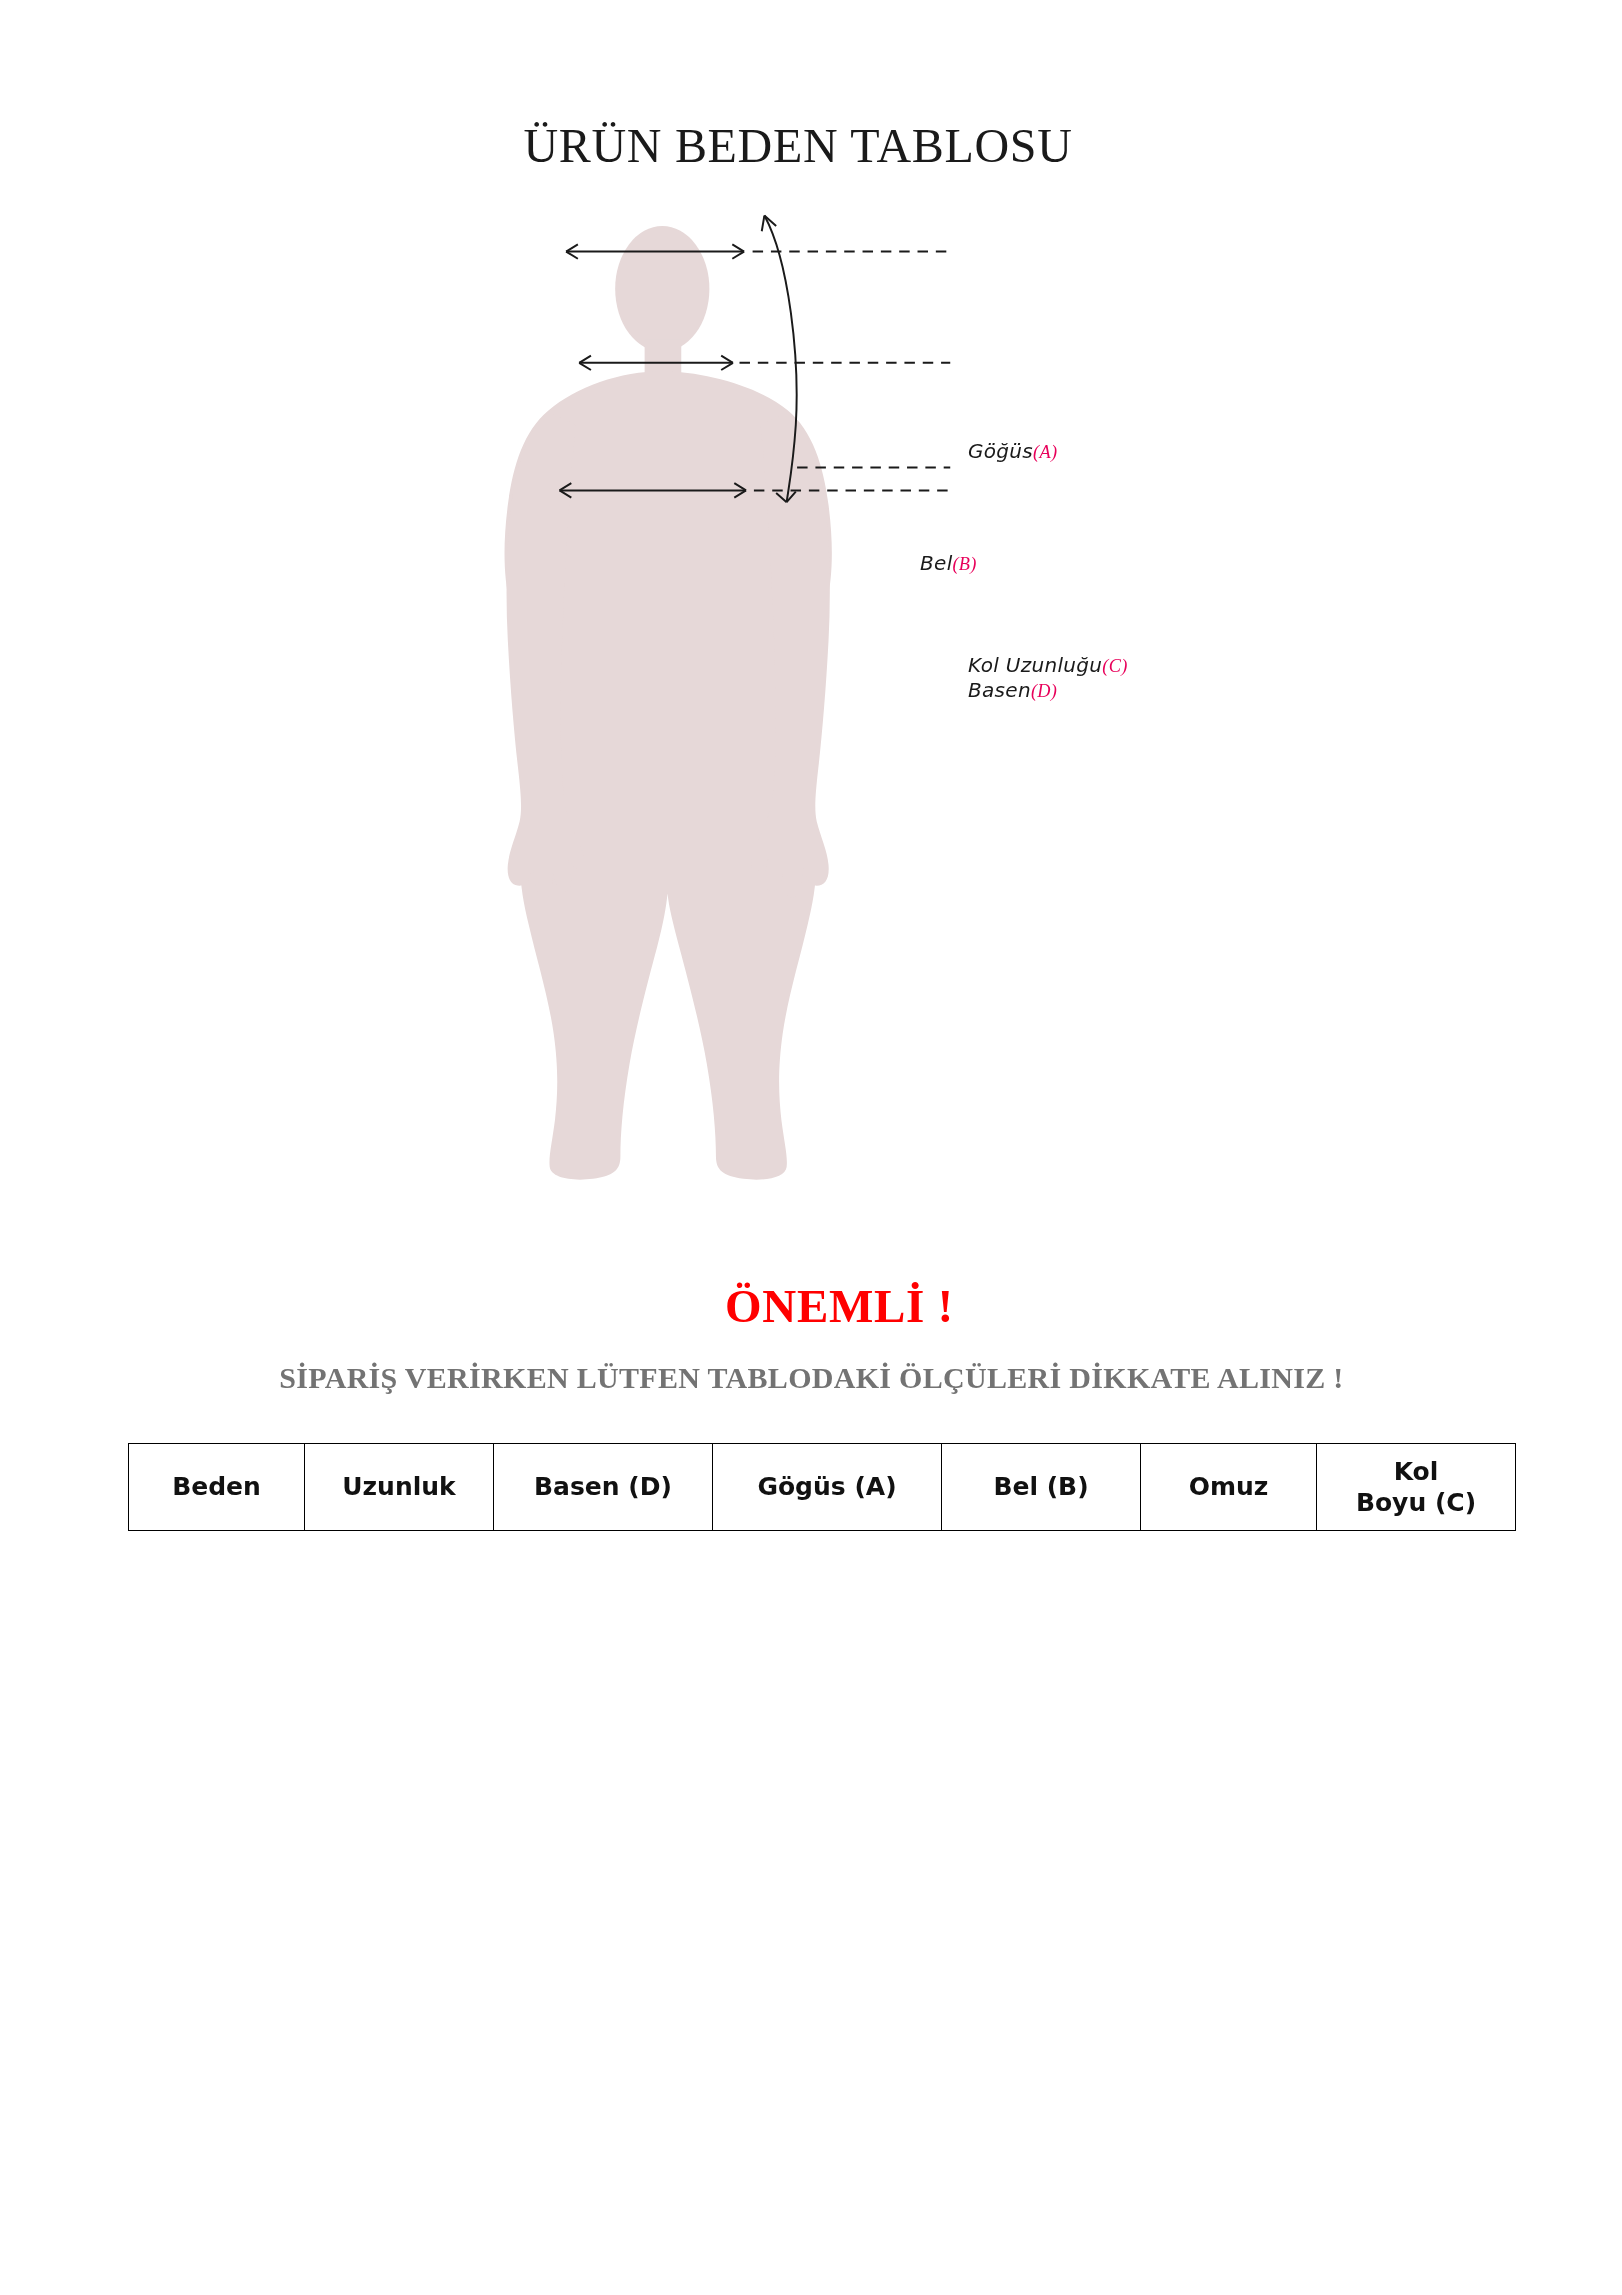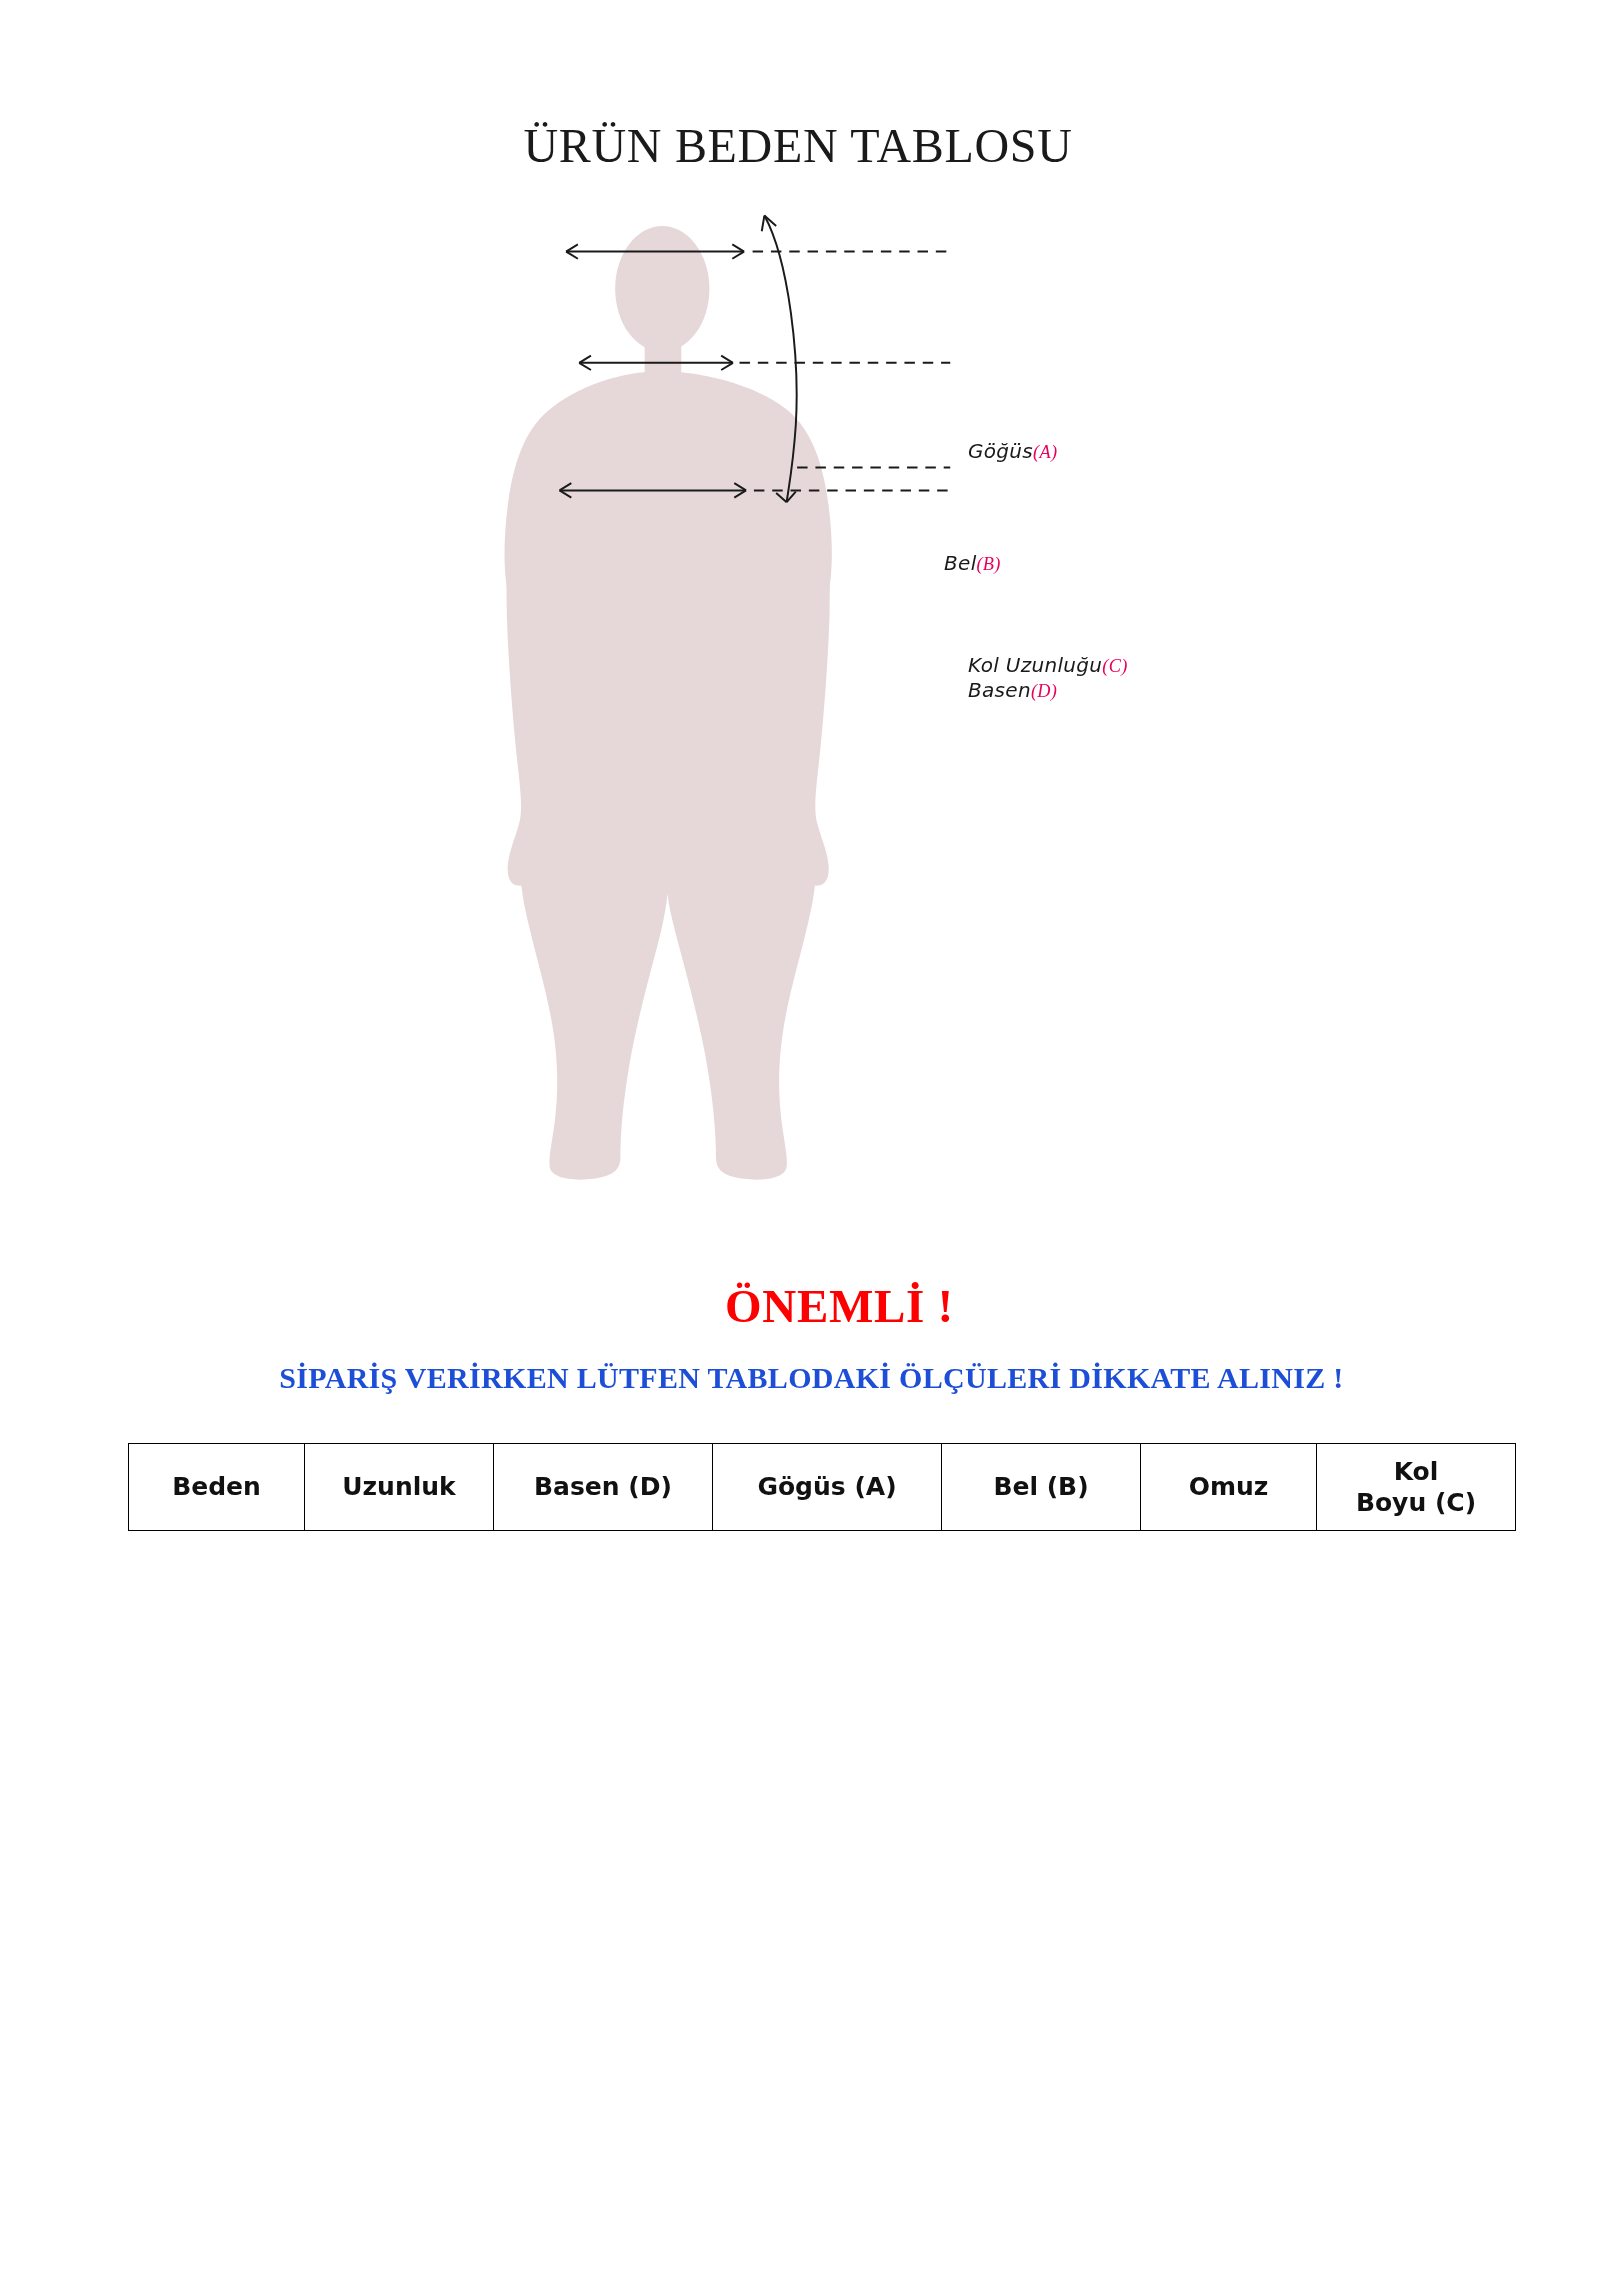--- a/index.html
+++ b/index.html
@@ -80,21 +80,21 @@
     margin-left: 28px;
   }
   .important-sub {
     position: absolute;
     top: 1361px;
     left: 0;
     width: 1623px;
     text-align: center;
     font-family: "Liberation Serif", serif;
     font-weight: bold;
-    color: #1d4ed8;
+    color: #737373;
     font-size: 30px;
     letter-spacing: 0.3px;
   }
 
   
   .size-table {
     position: absolute;
     top: 1443px;
     left: 128px;
     width: 1368px;
@@ -239,21 +239,21 @@
         <path d="M855 430 l18 -11 M855 430 l18 11"></path>
         <path d="M1140 430 l-18 -11 M1140 430 l-18 11"></path>
         <line x1="1152" y1="430" x2="1452" y2="430" stroke-dasharray="16 12"></line>
       </g>
     </svg>
 
     <div class="meas-label" style="top:230px; left:968px;">
       <span>Göğüs</span><span class="code">(A)</span>
     </div>
 
-    <div class="meas-label" style="top:342px; left:944px;">
+    <div class="meas-label" style="top:342px; left:920px;">
       <span>Bel</span><span class="code">(B)</span>
     </div>
 
     <div class="meas-label" style="top:444px; left:968px;text-align:center;">
       <span>Kol Uzunluğu</span><span class="code">(C)</span>
     </div>
 
     <div class="meas-label" style="top:469px; left:968px;">
       <span>Basen</span><span class="code">(D)</span>
     </div>

